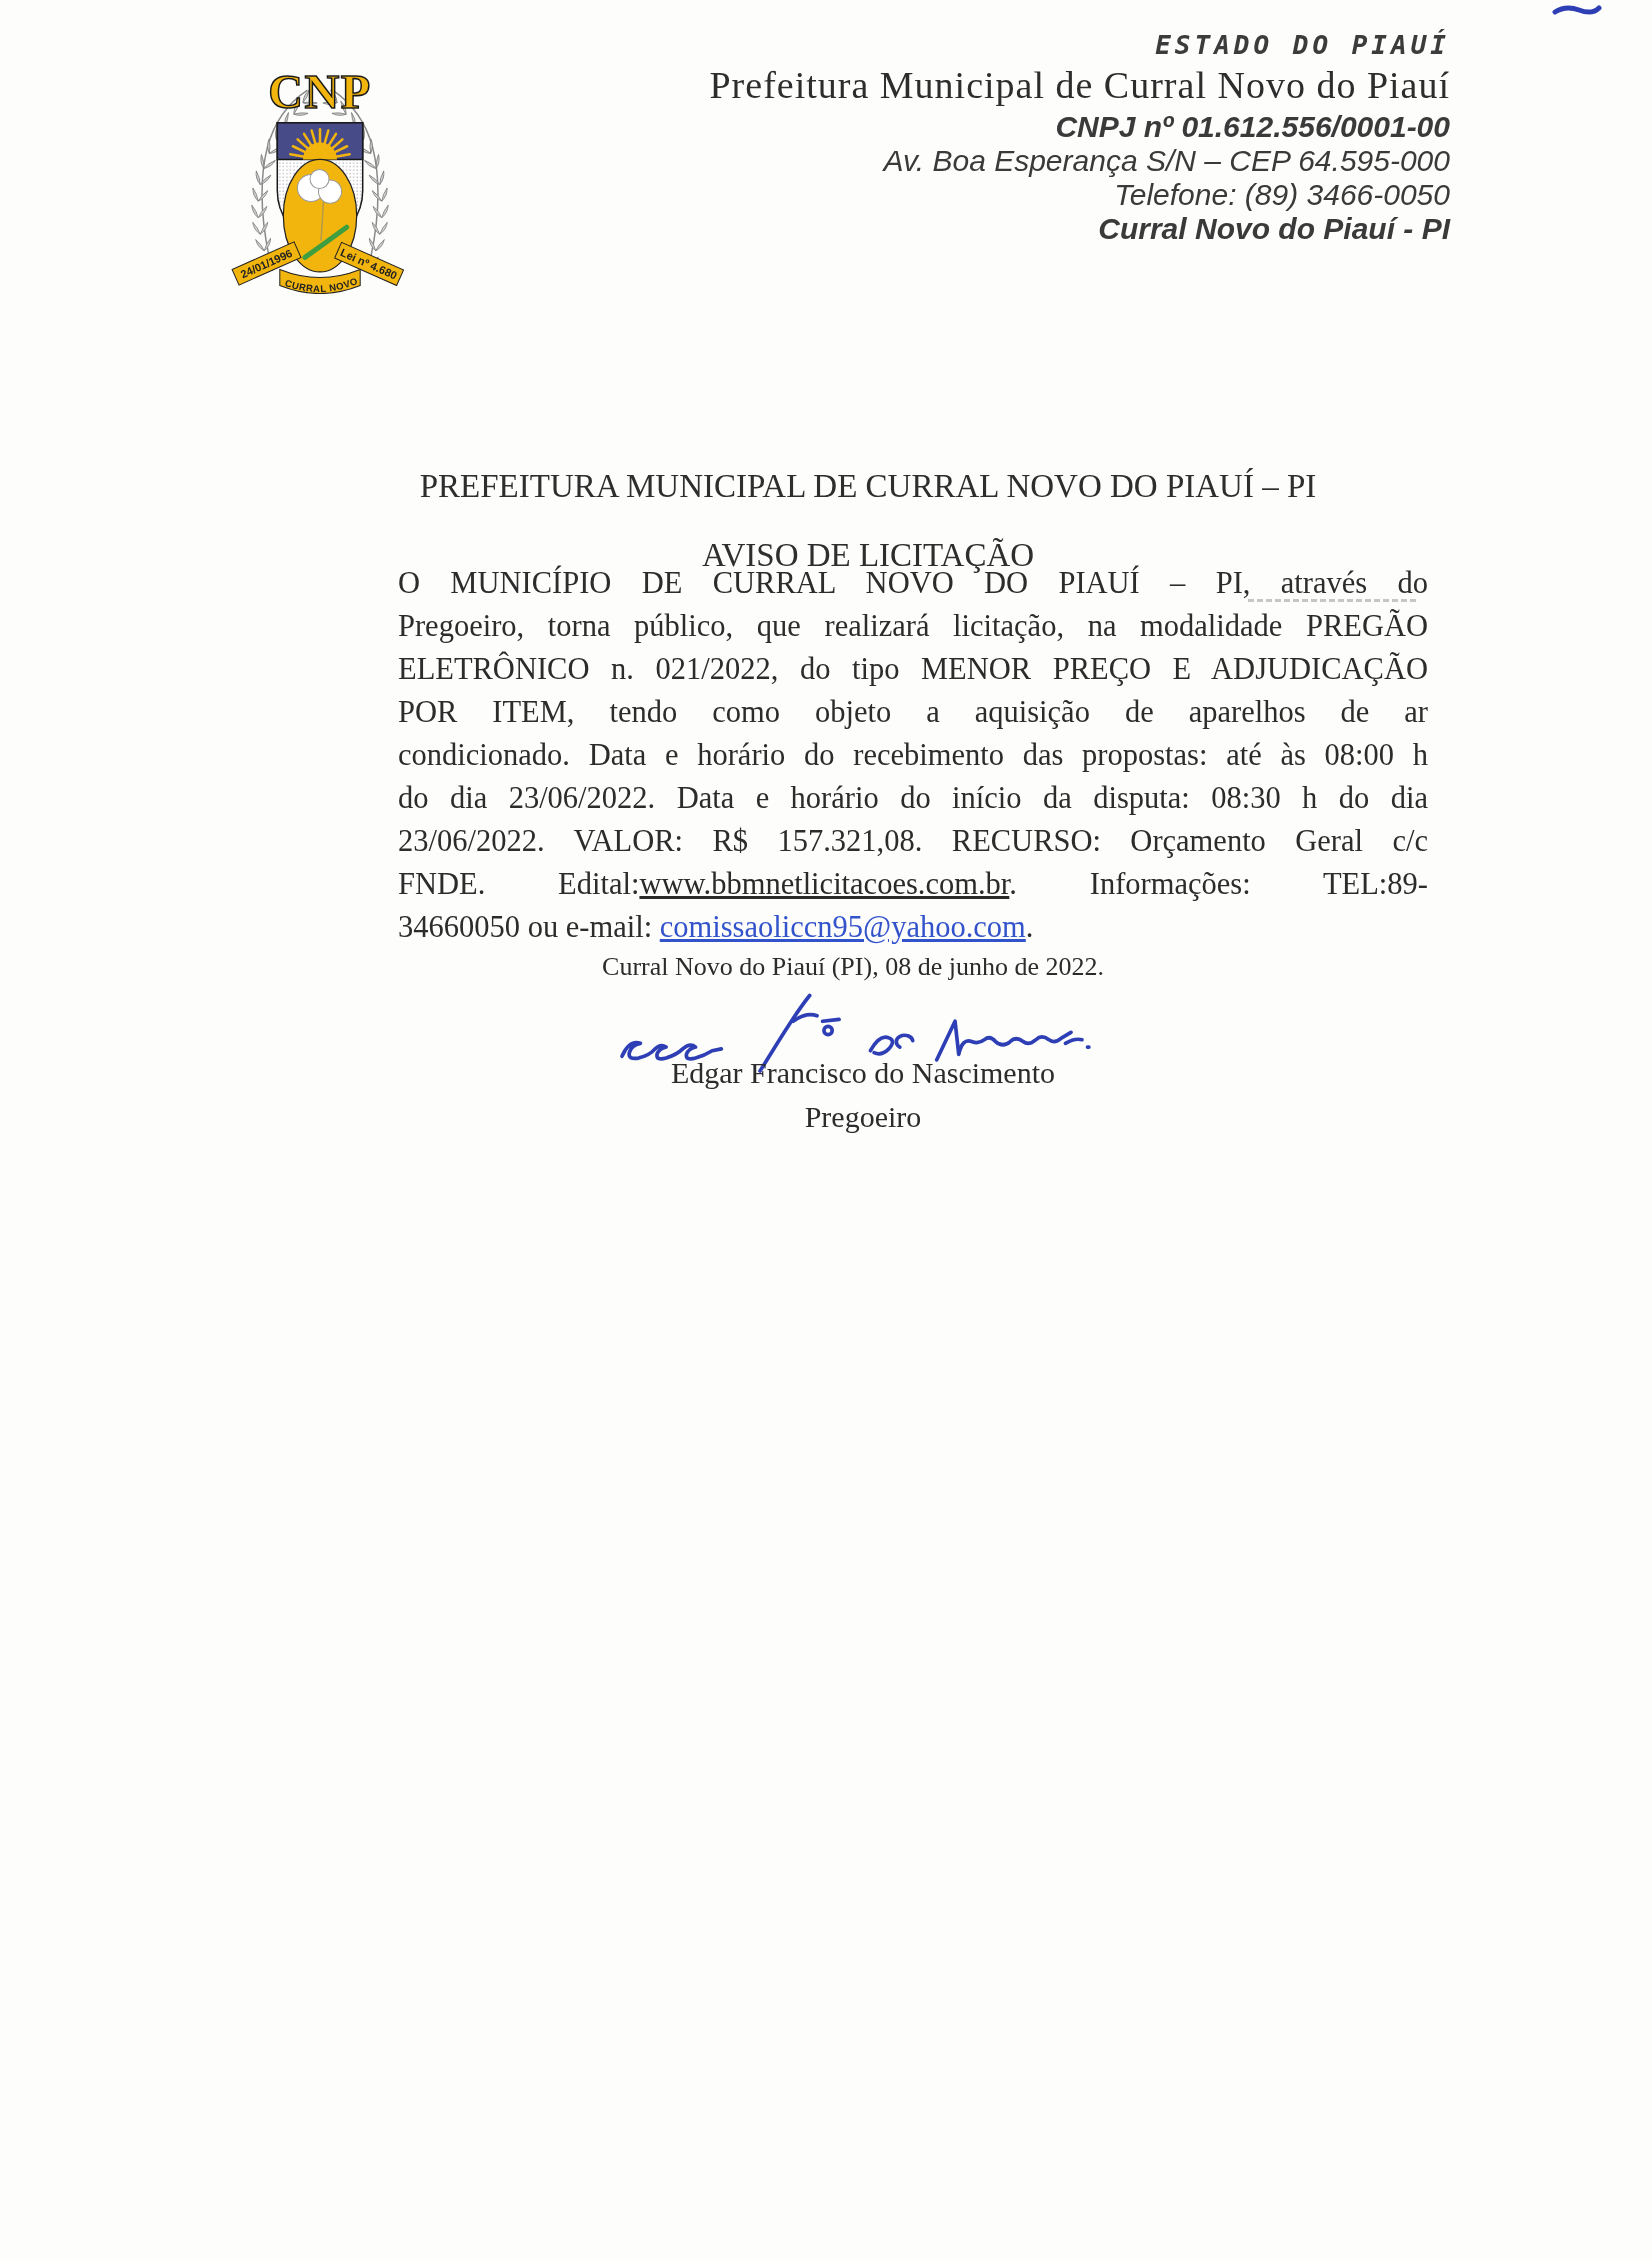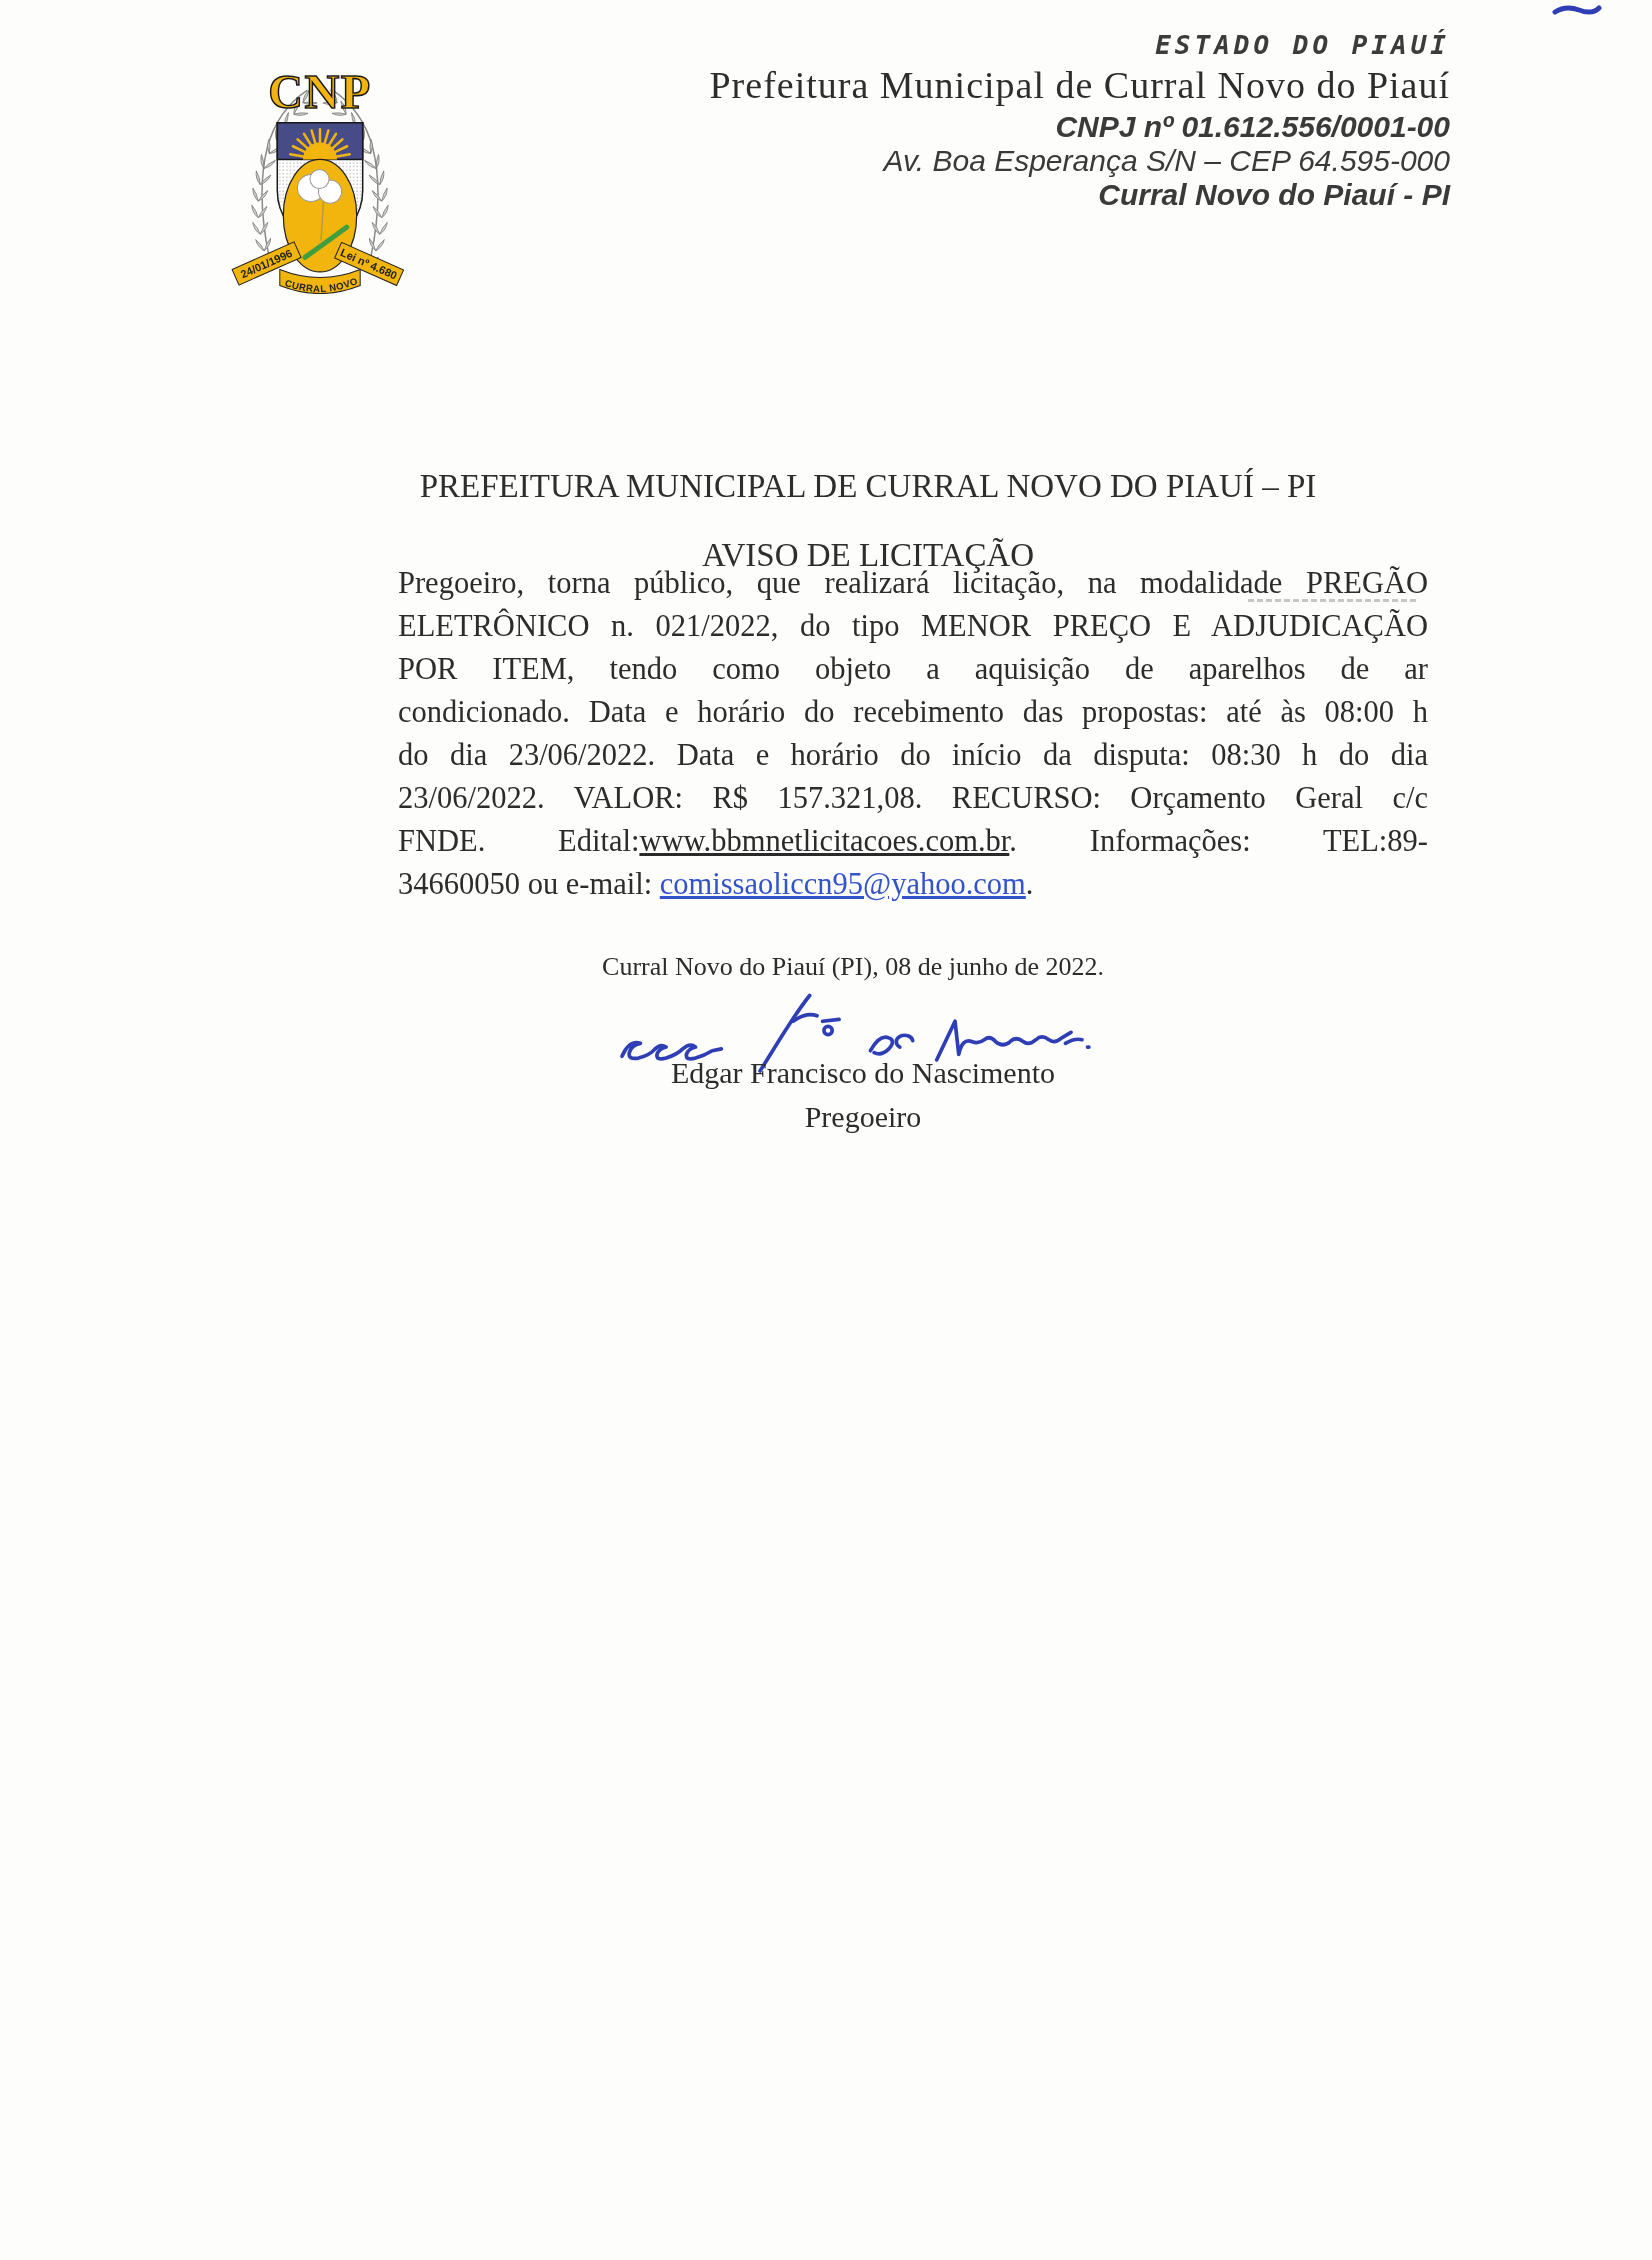--- a/index.html
+++ b/index.html
@@ -152,31 +152,33 @@
         <textPath href="#bannerPath" startOffset="2">CURRAL NOVO DO PIAUÍ</textPath>
       </text>
     </g>
   </svg>
 
   <div class="header-text">
     <div class="h-state">ESTADO DO PIAUÍ</div>
     <div class="h-org">Prefeitura Municipal de Curral Novo do Piauí</div>
     <div class="h-sans h-bold">CNPJ nº 01.612.556/0001-00</div>
     <div class="h-sans">Av. Boa Esperança S/N – CEP 64.595-000</div>
+    <div class="h-sans">Telefone: (89) 3466-0050</div>
     <div class="h-sans h-bold">Curral Novo do Piauí - PI</div>
   </div>
 
   <div class="doc-title">
     <div class="t1">PREFEITURA MUNICIPAL DE CURRAL NOVO DO PIAUÍ – PI</div>
     <div class="t2">AVISO DE LICITAÇÃO</div>
   </div>
 
   <div class="scan-artifact"></div>
 
   <div class="doc-body">
+    <div class="jline">O MUNICÍPIO DE CURRAL NOVO DO PIAUÍ – PI, através do</div>
     <div class="jline">Pregoeiro, torna público, que realizará licitação, na modalidade PREGÃO</div>
     <div class="jline">ELETRÔNICO n. 021/2022, do tipo MENOR PREÇO E ADJUDICAÇÃO</div>
     <div class="jline">POR ITEM, tendo como objeto a aquisição de aparelhos de ar</div>
     <div class="jline">condicionado. Data e horário do recebimento das propostas: até às 08:00 h</div>
     <div class="jline">do dia 23/06/2022. Data e horário do início da disputa: 08:30 h do dia</div>
     <div class="jline">23/06/2022. VALOR: R$ 157.321,08. RECURSO: Orçamento Geral c/c</div>
     <div class="jline"><span>FNDE. Edital:</span><a class="link-dark">www.bbmnetlicitacoes.com.br</a><span>. Informações: TEL:89-</span></div>
     <div class="lline"><span>34660050 ou e-mail: </span><a class="link-blue">comissaoliccn95@yahoo.com</a><span>.</span></div>
   </div>
 

